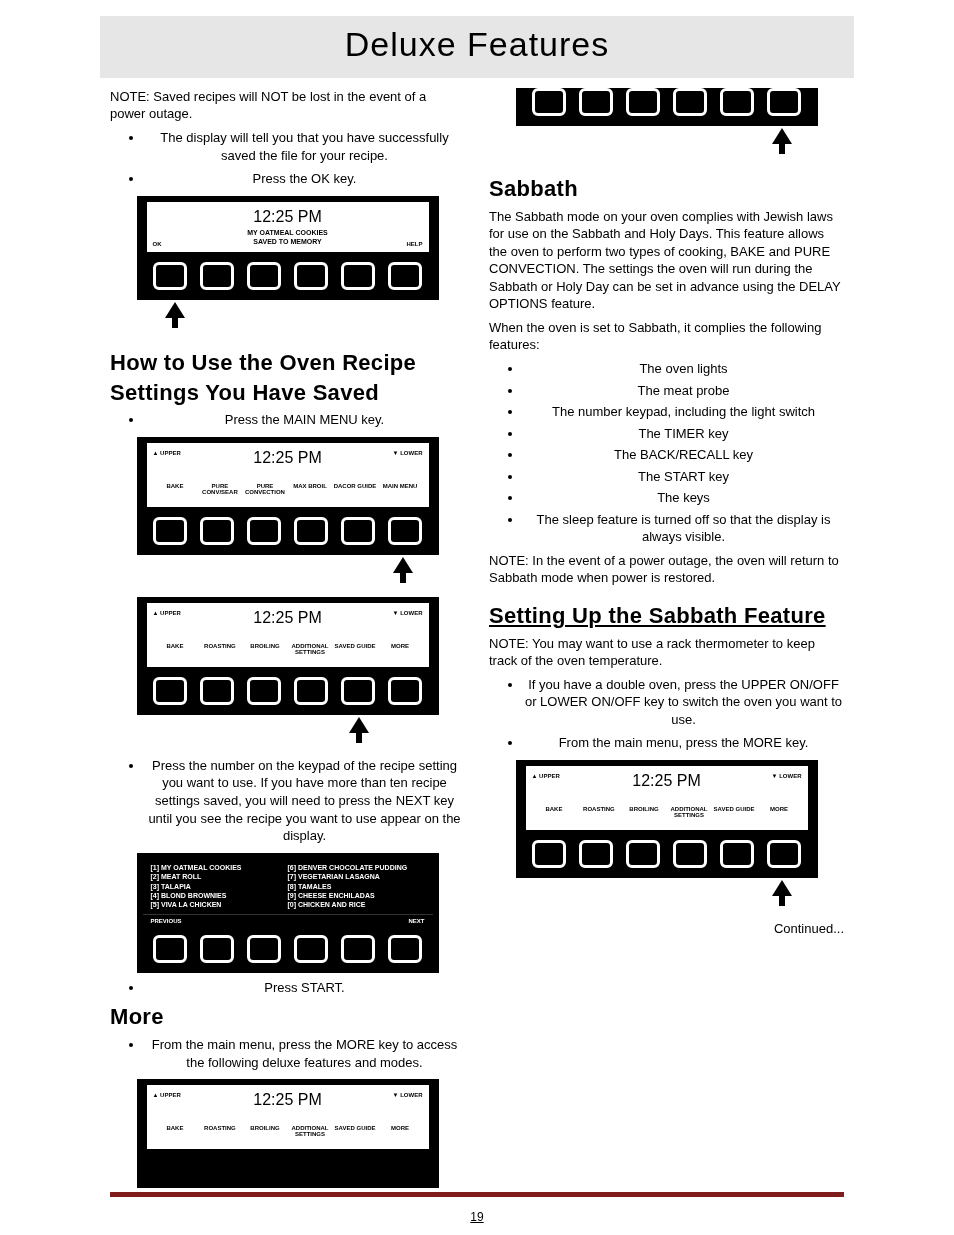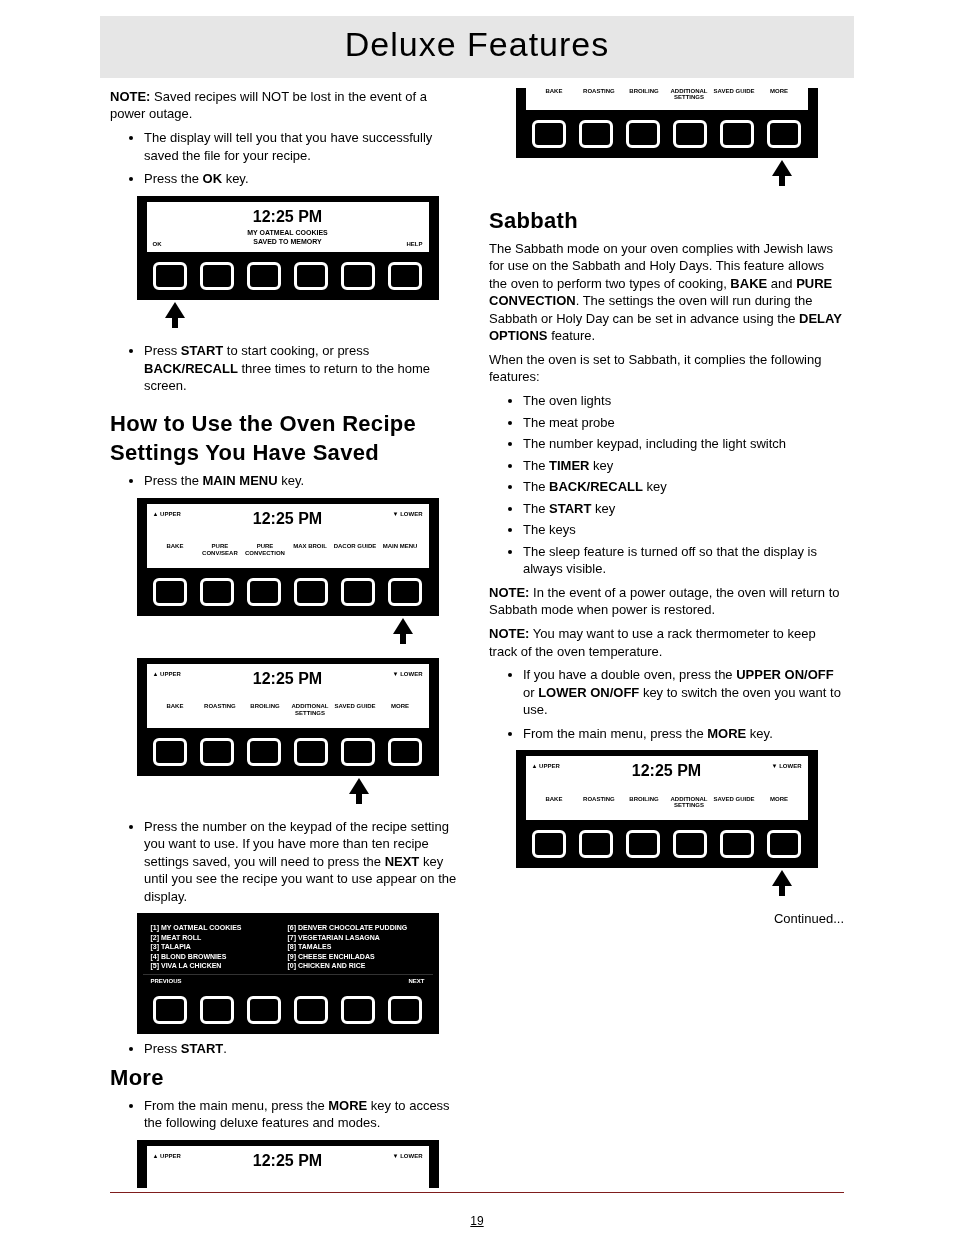--- a/index.html
+++ b/index.html
@@ -39,24 +39,25 @@
     font-weight: 700;
     font-size: 22px;
     margin: 14px 0 4px 0;
     letter-spacing: 0.3px;
   }
   h2.sub.u { text-decoration: underline; }
   ul.b {
     list-style: disc;
     margin: 4px 0 6px 0;
     padding-left: 34px;
+    text-align: center;
   }
   ul.b li { margin-bottom: 6px; }
   ul.b.tight li { margin-bottom: 4px; }
-  strong { font-weight: bold; }
+  strong { font-weight: normal; }
 
   
   .panel {
     background: #000;
     color: #fff;
     width: 290px;
     margin: 8px auto 6px auto;
     padding: 6px 6px 10px 6px;
     font-family: Arial, Helvetica, sans-serif;
     position: relative;
@@ -65,21 +66,21 @@
     background: #fff;
     color: #000;
     margin: 0 4px;
     padding: 4px 6px 6px 6px;
     position: relative;
     min-height: 34px;
   }
   .panel .lcd.tall { min-height: 54px; }
   .panel .lcd .time {
     text-align: center;
-    font-weight: bold;
+    font-weight: normal;
     font-size: 16px;
   }
   .panel .lcd .msg {
     text-align: center;
     font-weight: bold;
     font-size: 7px;
     line-height: 1.2;
     margin-top: 2px;
   }
   .panel .lcd .corner-left {
@@ -151,23 +152,23 @@
     display: flex; justify-content: space-between;
     font-size: 6px; font-weight: bold; color: #fff;
     padding: 2px 8px 0 8px;
     border-top: 1px solid #333;
     margin-top: 2px;
   }
 
   .footer {
     text-align: center;
     font-size: 12px;
-    border-top: 1px solid #7f1d1d;
+    border-top: 5px solid #7f1d1d;
     margin: 4px 50px 0 50px;
-    padding-top: 20px;
+    padding-top: 12px;
     text-decoration: underline;
   }
   .continued {
     text-align: right;
     font-weight: normal;
     margin-top: 8px;
   }
 </style>
 </head>
 <body>
@@ -206,25 +207,20 @@
         <div class="btn"></div>
       </div>
     </div>
     <div class="arrow-wrap">
         <div class="aw" style="left:22px;">
       <div class="arrow-up"></div>
           <div class="arrow-stem"></div>
     </div>
       </div>
 
-    <ul class="b">
-      <li>
-        <span>Press </span><strong>START</strong><span> to start cooking, or press </span><strong>BACK/RECALL</strong><span> three times to return to the home screen.</span>
-      </li>
-    </ul>
 
     <h2 class="sub">How to Use the Oven Recipe Settings You Have Saved</h2>
     <ul class="b">
       <li>
         <span>Press the </span><strong>MAIN MENU</strong><span> key.</span>
       </li>
     </ul>
 
     <div class="panel">
       <div class="lcd tall">
@@ -379,20 +375,21 @@
       <li><span>The </span><strong>TIMER</strong><span> key</span></li>
       <li><span>The </span><strong>BACK/RECALL</strong><span> key</span></li>
       <li><span>The </span><strong>START</strong><span> key</span></li>
       <li>The keys</li>
       <li>The sleep feature is turned off so that the display is always visible.</li>
     </ul>
     <p>
       <strong>NOTE:</strong><span> In the event of a power outage, the oven will return to Sabbath mode when power is restored.</span>
     </p>
 
+    <h2 class="sub u">Setting Up the Sabbath Feature</h2>
     <p>
       <strong>NOTE:</strong><span> You may want to use a rack thermometer to keep track of the oven temperature.</span>
     </p>
     <ul class="b">
       <li>
         <span>If you have a double oven, press the </span><strong>UPPER ON/OFF</strong><span> or </span><strong>LOWER ON/OFF</strong><span> key to switch the oven you want to use.</span>
       </li>
       <li>
         <span>From the main menu, press the </span><strong>MORE</strong><span> key.</span>
       </li>

